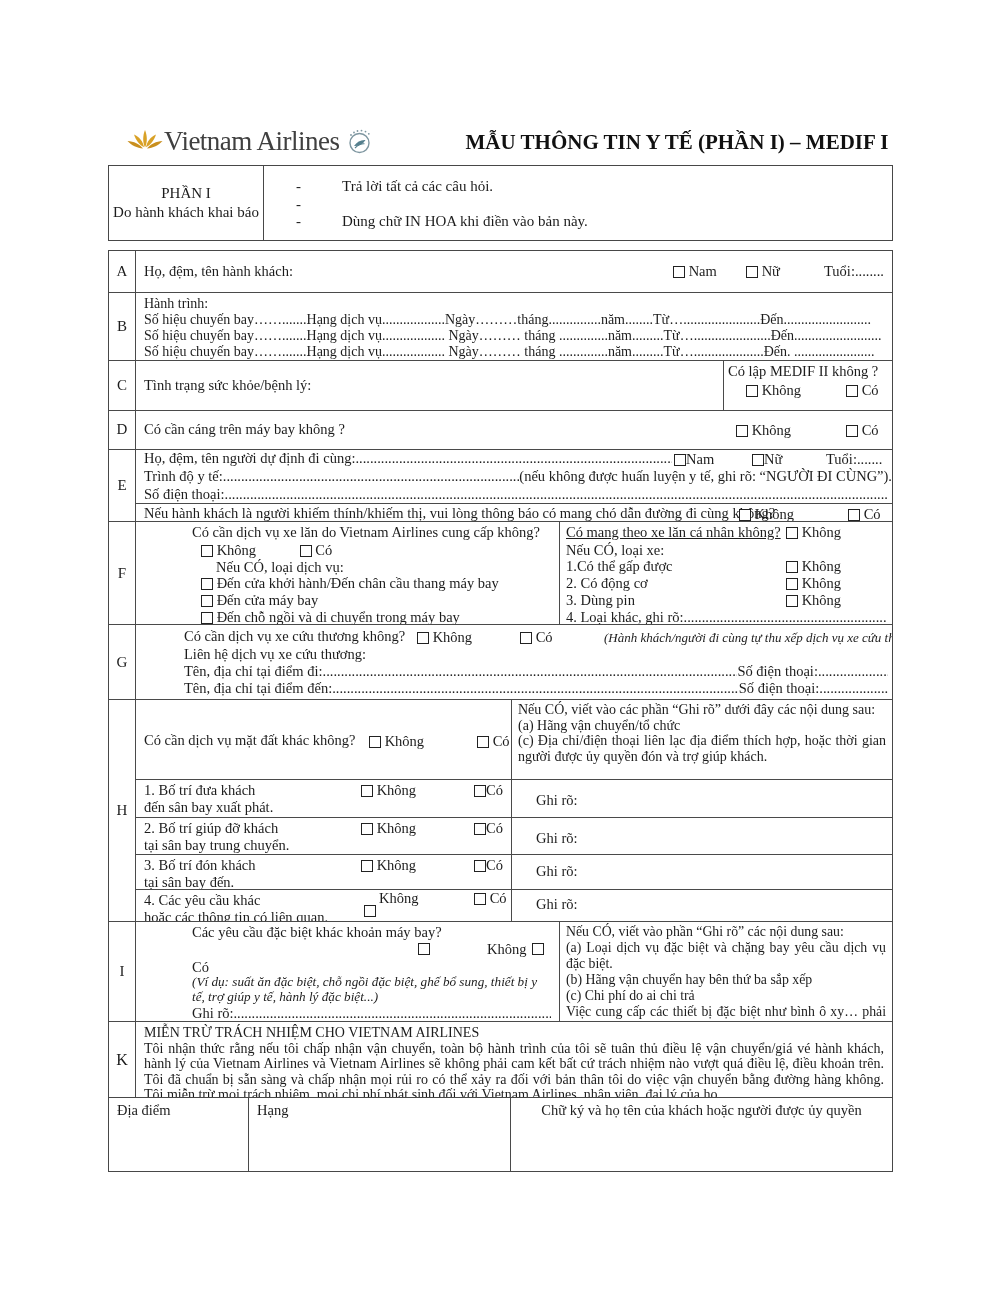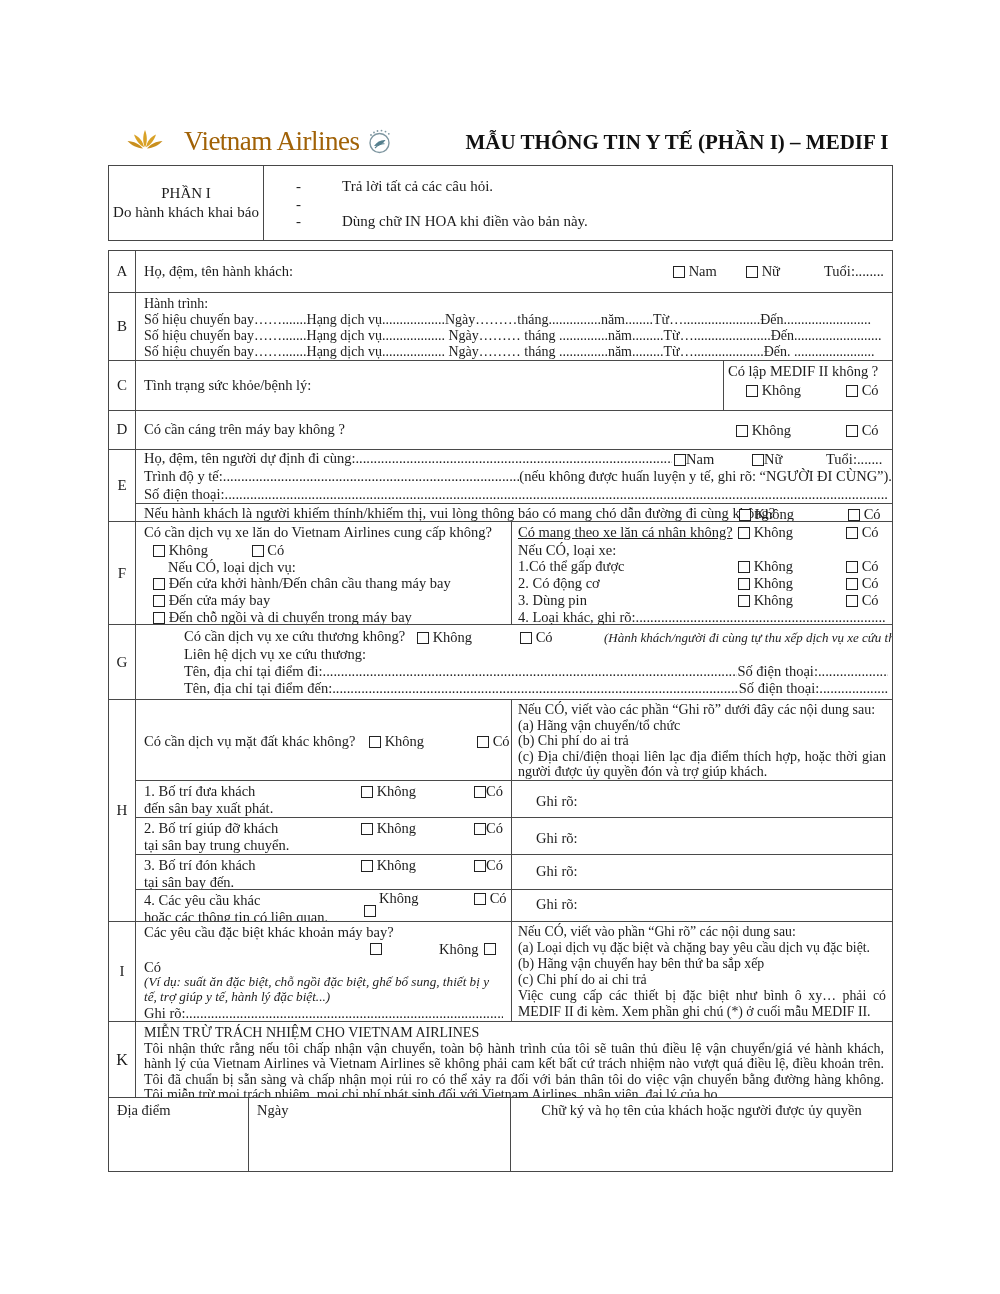--- a/index.html
+++ b/index.html
@@ -4,21 +4,21 @@
 <style>
   * { margin:0; padding:0; box-sizing:border-box; }
   body { background:#ffffff; }
   .page {
     position:relative; width:1000px; height:1294px; background:#ffffff;
     font-family:"Liberation Serif","DejaVu Serif",serif; color:#1c1c1c;
     font-size:14.5px; overflow:hidden;
   }
   
   .logo { position:absolute; left:126px; top:126px; display:flex; align-items:center; }
-  .brand-text { font-size:27px; color:#a16207; letter-spacing:-0.5px; margin-left:20px; }
+  .brand-text { font-size:27px; color:#404040; letter-spacing:-0.5px; margin-left:0; }
   .skyteam { margin-left:6px; }
   .doc-title { position:absolute; left:462px; top:130px; width:430px; text-align:center;
     font-weight:bold; font-size:21px; color:#111; white-space:nowrap; }
   
   .intro { position:absolute; left:108px; top:165px; width:785px; height:76px;
     border:1.5px solid #474747; display:flex; }
   .intro-left { width:155px; border-right:1.5px solid #474747; display:flex; flex-direction:column;
     justify-content:center; align-items:center; text-align:left; font-size:15px; line-height:19px; }
   .intro-right { flex:1; padding:12px 0 0 30px; font-size:15px; line-height:17.5px; }
   .bullet { display:flex; }
@@ -34,21 +34,21 @@
   .vcenter { display:flex; align-items:center; }
   .cb { display:inline-block; width:12px; height:12px; border:1.6px solid #222;
     background:#fff; vertical-align:-2px; }
   .ab { position:absolute; white-space:nowrap; }
   .clip { white-space:nowrap; overflow:hidden; display:inline-block; vertical-align:bottom; }
   .flexline { display:flex; white-space:nowrap; overflow:hidden; }
   .dots { flex:1 1 auto; white-space:nowrap; overflow:hidden; }
   .small { font-size:14px; }
   .italic { font-style:italic; }
   
-  .col-l { width:375px; min-width:375px; padding:2px 0 0 8px; position:relative; overflow:hidden; }
+  .col-l { width:375px; min-width:375px; padding:2px 0 0 8px; position:relative; overflow:hidden;margin-left:48px; }
   .col-r { flex:1; border-left:1px solid #4a4a4a; position:relative; padding:2px 6px 0 6px; overflow:hidden; }
   .fline { position:relative; height:17px; white-space:nowrap; }
   
   .hrow { display:flex; position:relative; border-top:1px solid #4a4a4a; }
   .hrow.first { border-top:none; }
   .hl { width:375px; min-width:375px; position:relative; padding:2px 0 0 8px; overflow:hidden; }
   .hr { flex:1; border-left:1px solid #4a4a4a; position:relative; overflow:hidden; }
   .notes { padding:2px 6px 0 6px; font-size:14px; line-height:15.6px; text-align:justify; }
   .ghiro { padding:12px 6px 0 24px; }
   
@@ -252,21 +252,20 @@
       <div class="ct" style="padding:0; display:flex; flex-direction:column;">
         <div class="hrow first" style="height:80px;">
           <div class="hl" style="display:flex; align-items:center;">
             <span>Có cần dịch vụ mặt đất khác không?</span>
             <span class="ab" style="left:233px; top:33px;"><span class="cb"></span> <span>Không</span></span>
             <span class="ab" style="left:341px; top:33px;"><span class="cb"></span> <span>Có</span></span>
           </div>
           <div class="hr notes">
             <div>Nếu CÓ, viết vào các phần “Ghi rõ” dưới đây các nội dung sau:</div>
             <div>(a) Hãng vận chuyển/tổ chức</div>
-            <div>(b) Chi phí do ai trả</div>
             <div>(c) Địa chỉ/điện thoại liên lạc địa điểm thích hợp, hoặc thời gian người được ủy quyền đón và trợ giúp khách.</div>
           </div>
         </div>
 
         <div class="hrow" style="height:38px;">
           <div class="hl">
             <div>1. Bố trí đưa khách</div>
             <div>đến sân bay xuất phát.</div>
             <span class="ab" style="left:225px; top:2px;"><span class="cb"></span> <span>Không</span></span>
             <span class="ab" style="left:338px; top:2px;"><span class="cb"></span><span>Có</span></span>
@@ -338,17 +337,17 @@
       <div class="lt" style="font-size:16px;">K</div>
       <div class="ct" style="padding-top:3px;">
         <div class="small">MIỄN TRỪ TRÁCH NHIỆM CHO VIETNAM AIRLINES</div>
         <div class="k-body">Tôi nhận thức rằng nếu tôi chấp nhận vận chuyển, toàn bộ hành trình của tôi sẽ tuân thủ điều lệ vận chuyển/giá vé hành khách, hành lý của Vietnam Airlines và Vietnam Airlines sẽ không phải cam kết bất cứ trách nhiệm nào vượt quá điều lệ, điều khoản trên. Tôi đã chuẩn bị sẵn sàng và chấp nhận mọi rủi ro có thể xảy ra đối với bản thân tôi do việc vận chuyển bằng đường hàng không. Tôi miễn trừ mọi trách nhiệm, mọi chi phí phát sinh  đối với Vietnam Airlines, nhân viên, đại lý của họ.</div>
       </div>
     </div>
   </div>
 
   <div class="footer">
     <div class="f1">Địa điểm</div>
-    <div class="f2">Ngày</div>
+    <div class="f2">Hạng</div>
     <div class="f3">Chữ ký và họ tên của khách hoặc người được ủy quyền</div>
   </div>
 
 </div>
 
 </body></html>

